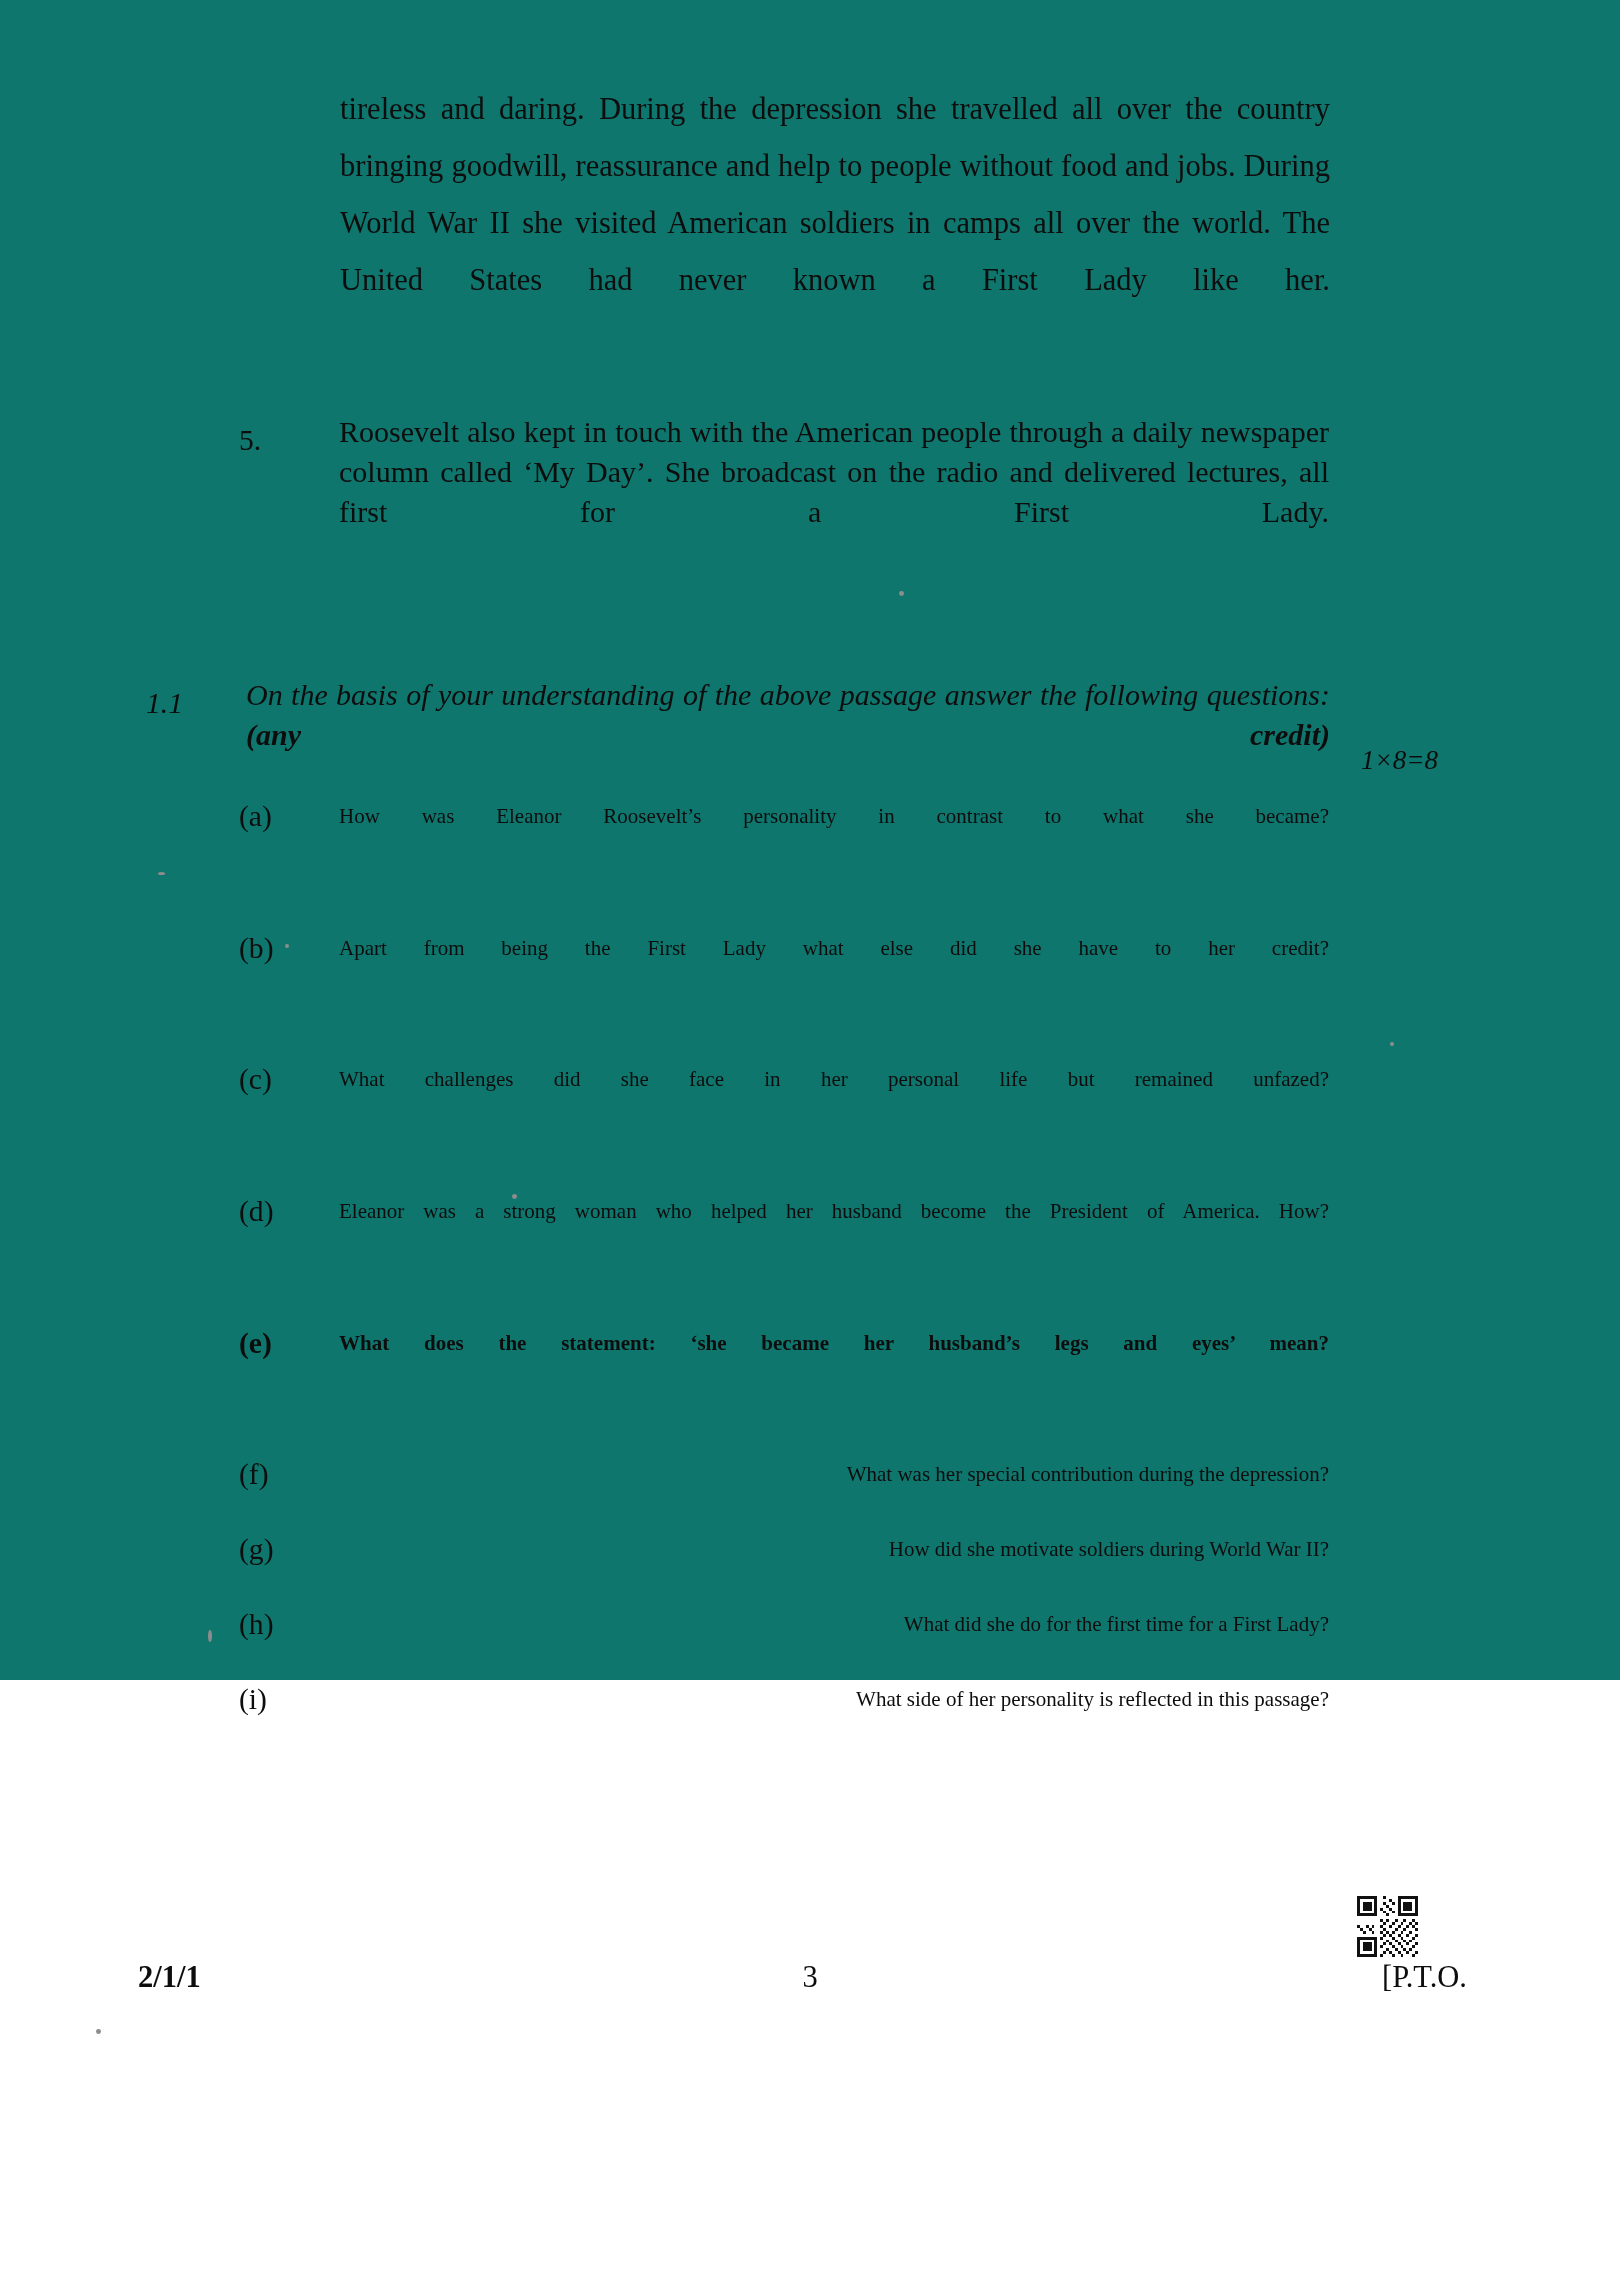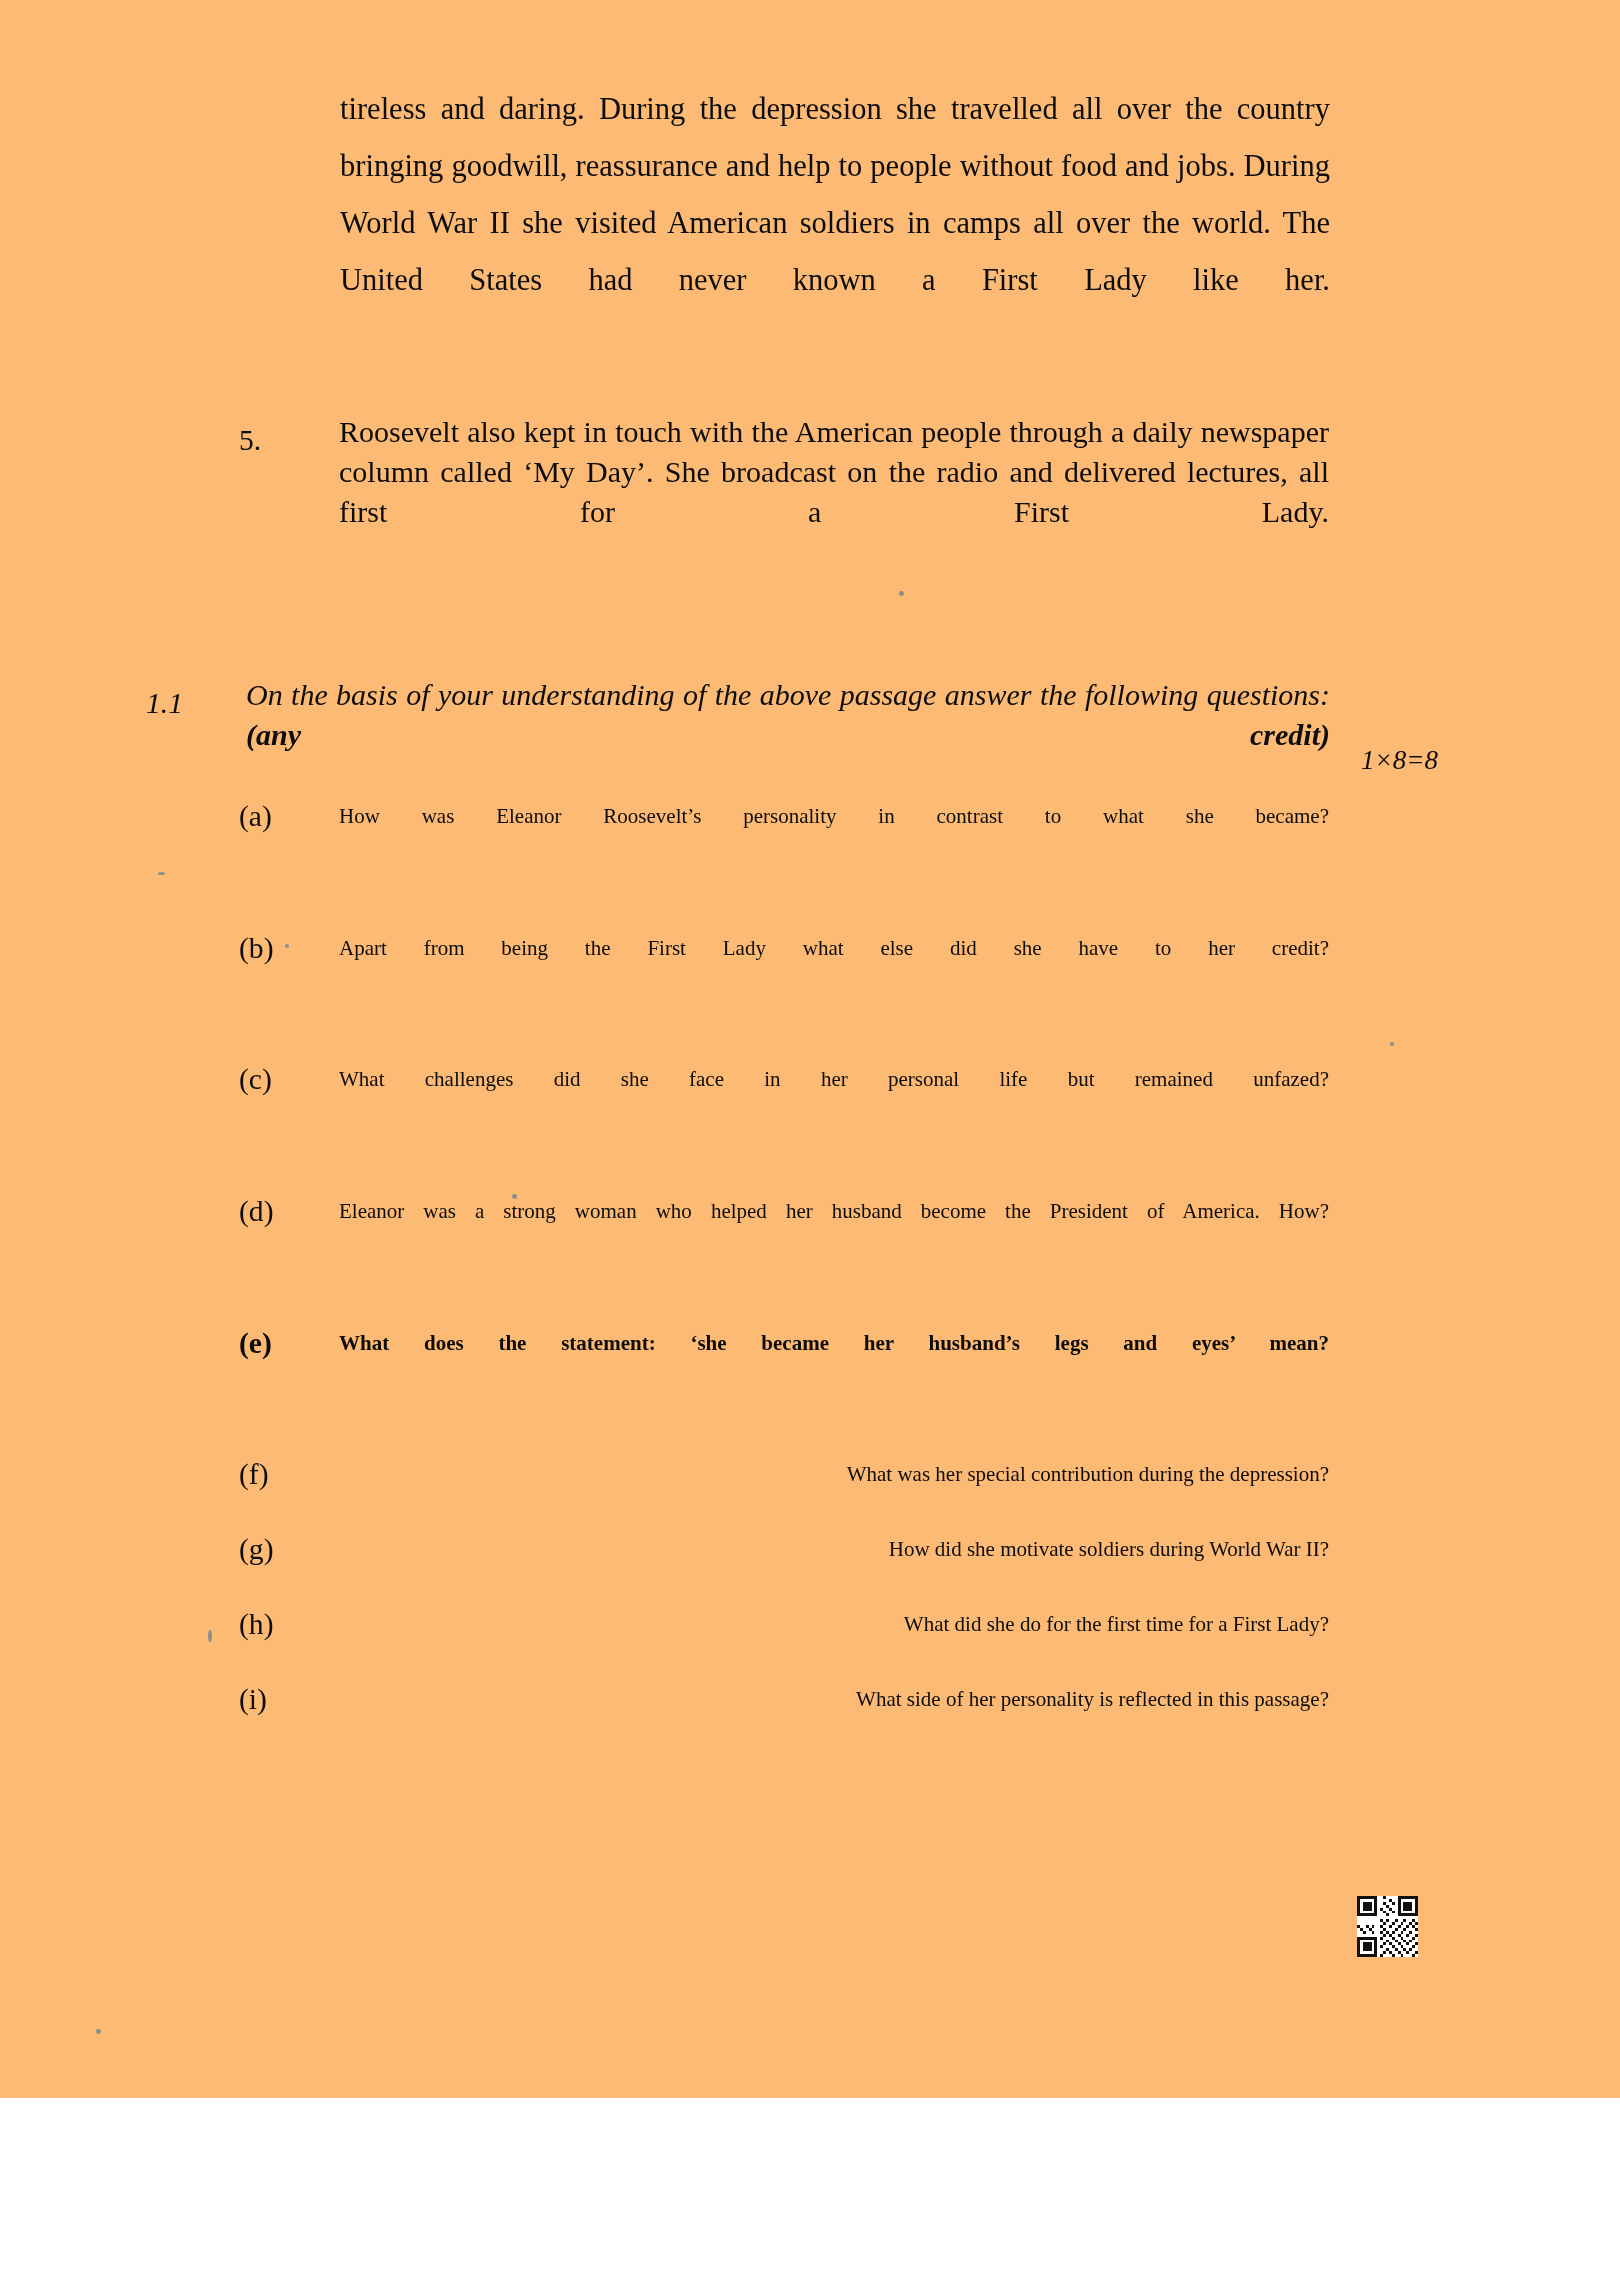--- a/index.html
+++ b/index.html
@@ -13,22 +13,22 @@
     position: relative;
     font-family: "Liberation Serif", "DejaVu Serif", serif;
     color: #0d0d0d;
     overflow: hidden;
   }
 
   .page {
     position: absolute;
     left: 0; top: 0;
     width: 1620px;
-    height: 2292px;
-    background: #fdba74;
+    height: 1680px;
+    background: #0f766e;
   }
 
   .para-row {
     display: flex;
     align-items: flex-start;
   }
 
   .marker {
     flex: 0 0 auto;
     text-align: left;
@@ -341,20 +341,25 @@
       <rect x="14" y="19" width="1" height="1"></rect>
         <rect x="17" y="19" width="1" height="1"></rect>
       <rect x="20" y="19" width="1" height="1"></rect>
       <rect x="8" y="20" width="1" height="1"></rect>
         <rect x="12" y="20" width="1" height="1"></rect>
       <rect x="15" y="20" width="1" height="1"></rect>
         <rect x="19" y="20" width="1" height="1"></rect>
     </g>
   </svg>
 
+  <div class="footer">
+    <div class="code">2/1/1</div>
+    <div class="pageno">3</div>
+    <div class="pto">[P.T.O.</div>
+  </div>
 
   <div class="banner">
 
     
 
     
 
     
 
     

